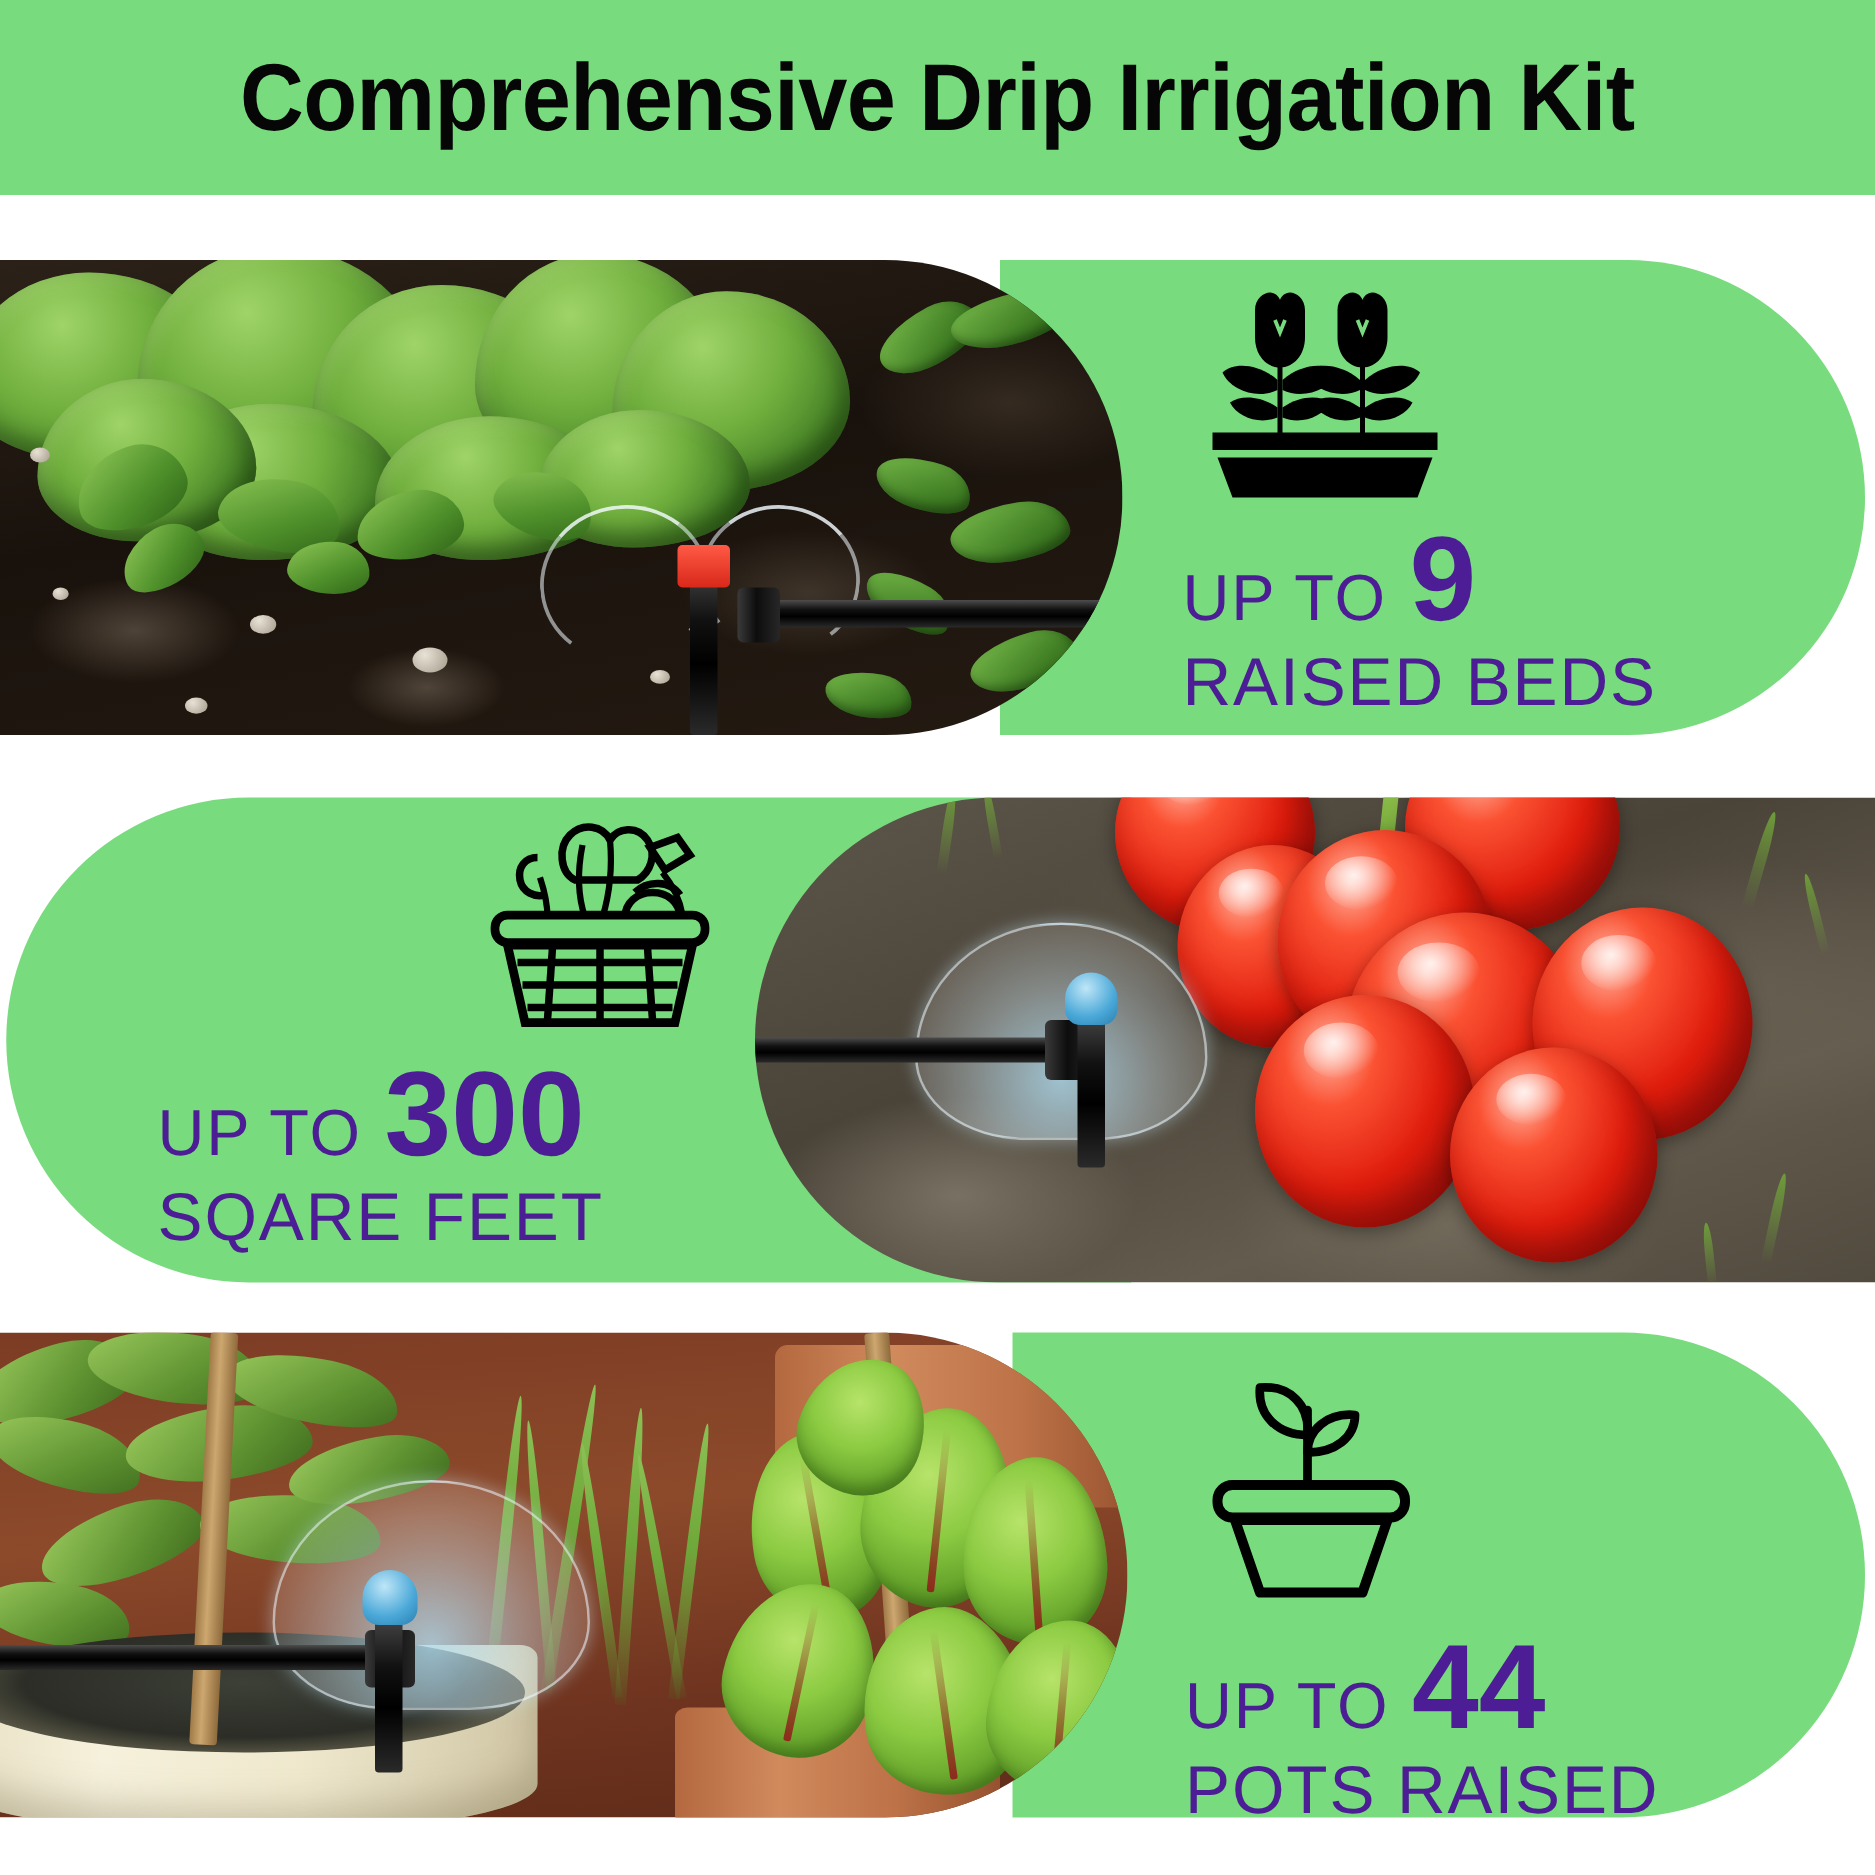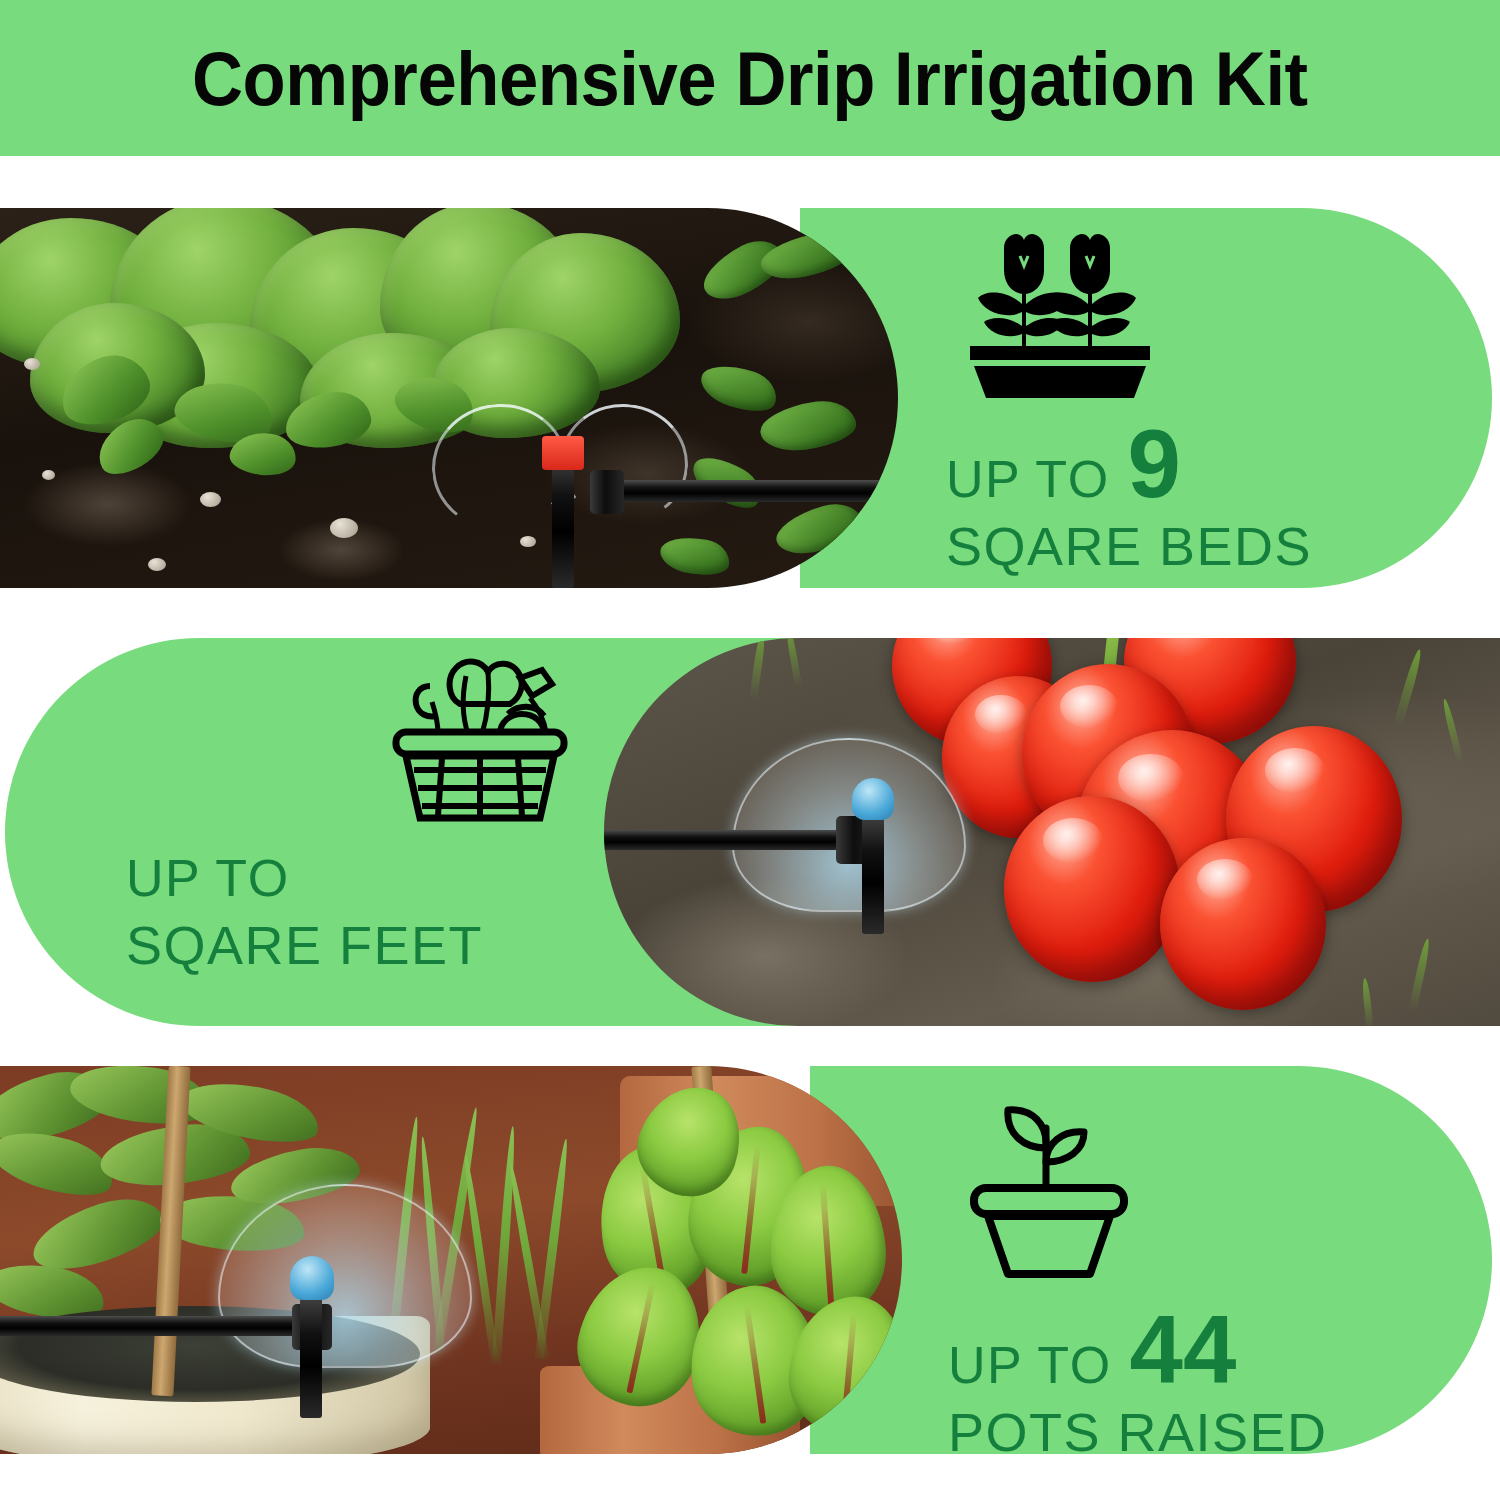--- a/index.html
+++ b/index.html
@@ -57,21 +57,21 @@
     position: absolute;
     overflow: hidden;
   }
 
   
   .pill-right { border-radius: 0 999px 999px 0; }
 
   
   .caption {
     position: absolute;
-    color: #15803d;
+    color: #4c1d95;
     font-family: "Liberation Sans", sans-serif;
   }
   .cap-line1 {
     display: flex;
     align-items: baseline;
     white-space: nowrap;
   }
   .cap-upto {
     font-size: 52px;
     font-weight: normal;
@@ -374,21 +374,21 @@
         <rect x="10" y="120" width="180" height="14" fill="#000"></rect>
         <path d="M14 140 l172 0 l-12 32 l-148 0 z" fill="#000"></path>
       </svg>
     </div>
 
     <div class="caption">
       <div class="cap-line1">
         <span class="cap-upto">UP TO</span>
         <span class="cap-num">9</span>
       </div>
-      <div class="cap-line2">SQARE BEDS</div>
+      <div class="cap-line2">RAISED BEDS</div>
     </div>
   </div>
 
   <div class="row" id="row2">
 
     <div class="green-panel"></div>
 
     <div class="photo-panel">
       <div class="photo-inner">
         <div class="soil-grey"></div>
@@ -441,20 +441,21 @@
         <line x1="52" y1="150" x2="168" y2="150" stroke="#000" stroke-width="6"></line>
         <line x1="72" y1="102" x2="68" y2="160" stroke="#000" stroke-width="6"></line>
         <line x1="110" y1="102" x2="110" y2="160" stroke="#000" stroke-width="6"></line>
         <line x1="148" y1="102" x2="152" y2="160" stroke="#000" stroke-width="6"></line>
       </svg>
     </div>
 
     <div class="caption">
       <div class="cap-line1">
         <span class="cap-upto">UP TO</span>
+        <span class="cap-num">300</span>
       </div>
       <div class="cap-line2">SQARE FEET</div>
     </div>
   </div>
 
   <div class="row" id="row3">
 
     <div class="green-panel pill-right"></div>
 
     <div class="photo-panel">

